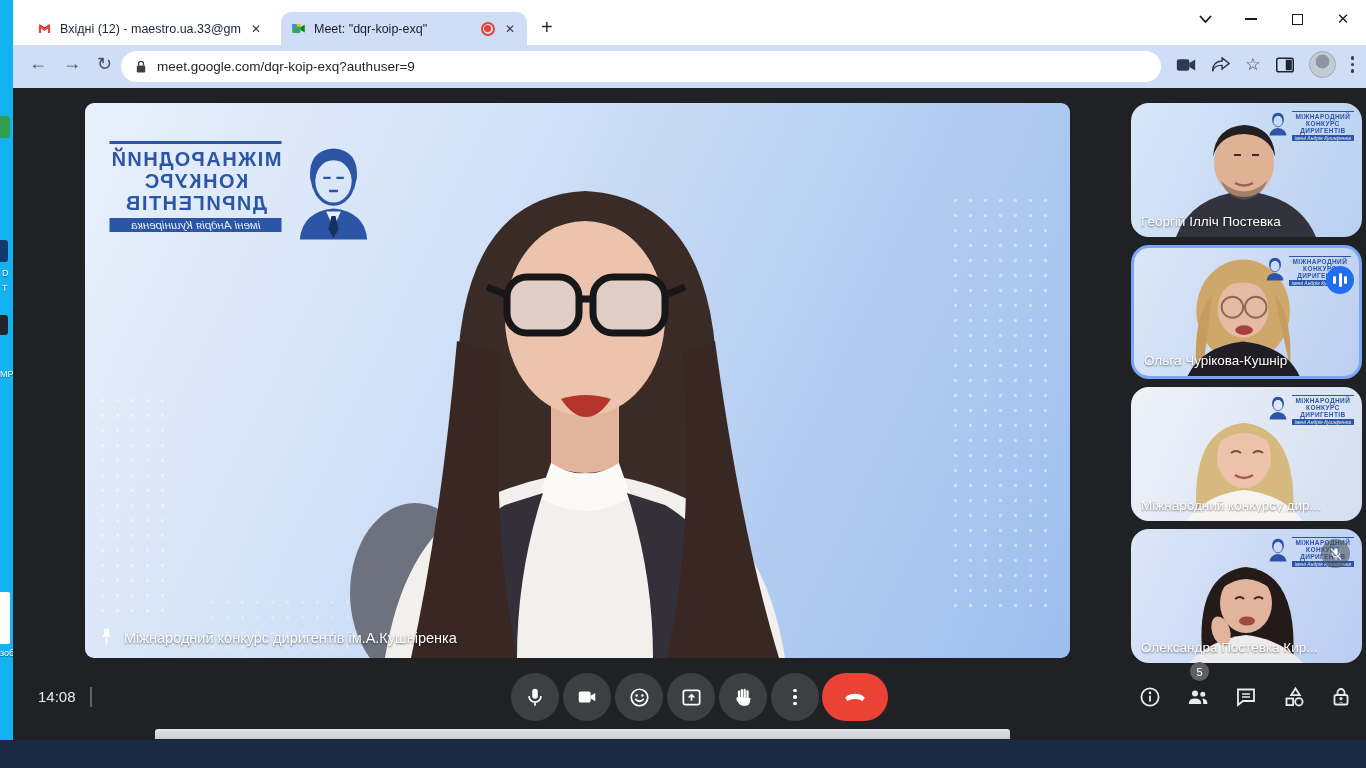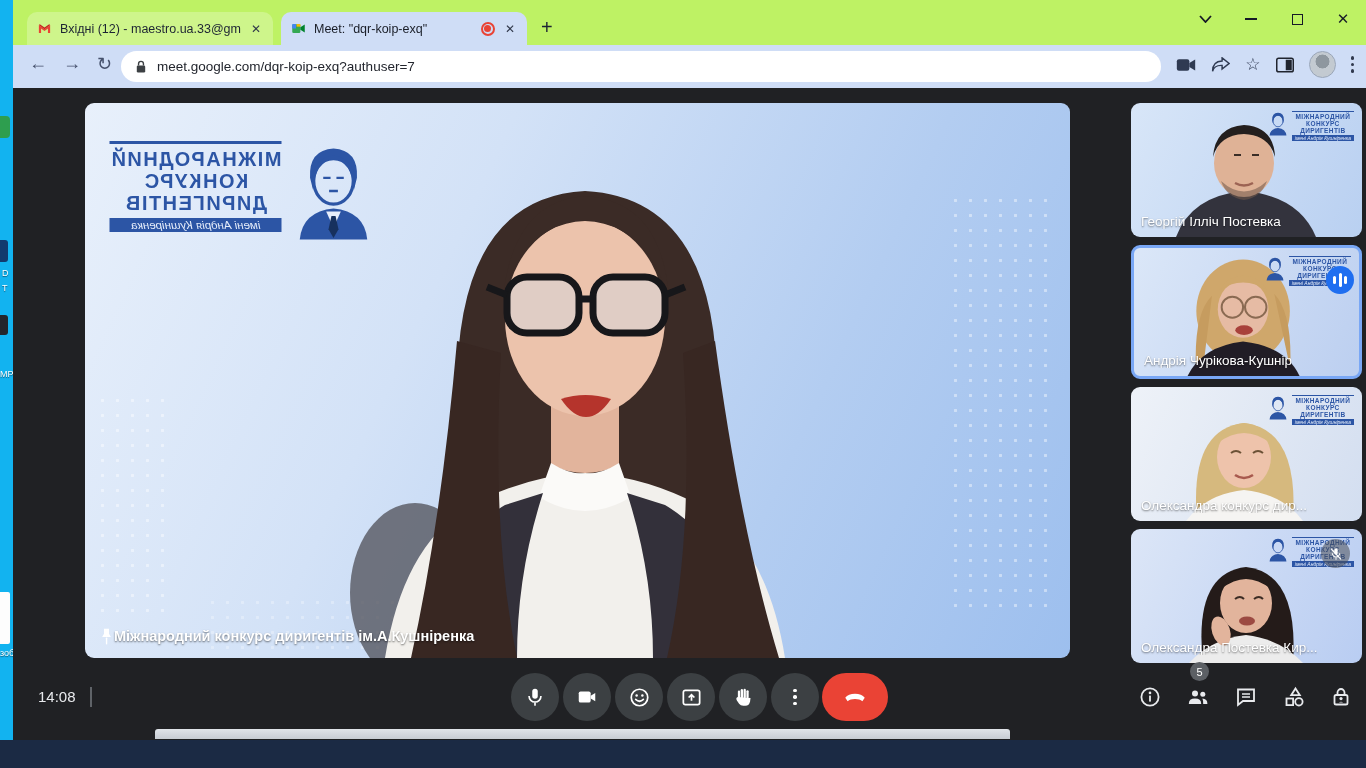--- a/index.html
+++ b/index.html
@@ -1,20 +1,20 @@
 <!DOCTYPE html>
 <html><head>
 <meta charset="utf-8">
 <style>
 *{box-sizing:border-box;margin:0;padding:0}
 html,body{width:1366px;height:768px;overflow:hidden}
 body{font-family:"Liberation Sans",sans-serif;background:#12b3f0;position:relative}
 
 .browser{position:absolute;left:13px;top:0;width:1353px;height:740px}
-.tabstrip{position:absolute;left:0;top:0;width:100%;height:45px;background:#bef264}
+.tabstrip{position:absolute;left:0;top:0;width:100%;height:45px;background:#ffffff}
 .tab{position:absolute;top:12px;height:33px;border-radius:10px 10px 0 0;display:flex;align-items:center;padding:0 10px;gap:8px;cursor:default}
 .tab-gmail{left:14px;width:246px;background:rgba(255,255,255,.25);color:#1d2433}
 .tab-meet{left:268px;width:246px;background:#cfddf6;color:#191d27}
 .tab-title{font-size:12.5px;white-space:nowrap;overflow:hidden;flex:1}
 .tab-close{font-size:12px;color:#30384a;padding:0 2px}
 .rec-dot{width:14px;height:14px;border:2px solid #e94335;border-radius:50%;display:flex;align-items:center;justify-content:center}
 .rec-dot i{width:7px;height:7px;background:#e94335;border-radius:50%}
 .newtab{position:absolute;left:528px;top:14px;font-size:20px;color:#1d2433;line-height:26px}
 .winctl{position:absolute;top:8px;display:flex;align-items:center;gap:28px;right:14px;height:22px}
 .wc{width:18px;height:18px;display:flex;align-items:center;justify-content:center;color:#161a26}
@@ -35,22 +35,22 @@
 .dotpatch{position:absolute;background-image:radial-gradient(rgba(255,255,255,.95) 1.4px,transparent 1.6px);background-size:15px 15px;opacity:.45}
 .logo{display:flex;align-items:flex-start;gap:8px}
 .logo-main{position:absolute;left:25px;top:38px;transform:scaleX(-1)}
 .logo-textcol{border-top:3px solid #2c55a5;padding-top:4px;text-align:center}
 .logo-line{font-size:20px;font-weight:bold;letter-spacing:1.5px;color:#2c55a5;line-height:22px}
 .logo-banner{margin-top:4px;background:#2c55a5;color:#e4ecfa;font-style:italic;font-size:11.5px;padding:1px 8px}
 .plogo{position:absolute;right:8px;top:8px;display:flex;gap:3px;align-items:flex-start}
 .plogo .logo-textcol{border-top:1.5px solid #2c55a5;padding-top:1px}
 .plogo .logo-line{font-size:6.5px;letter-spacing:.4px;line-height:7px}
 .plogo .logo-banner{font-size:5px;padding:0 3px;margin-top:1px}
-.name-badge{position:absolute;left:14px;bottom:11px;display:flex;color:#fff;font-size:14.5px;font-weight:700;text-shadow:0 1px 2px rgba(0,0,0,.55)}
-.pt{position:absolute;left:1118px;width:231px;height:134px;border-radius:9px;overflow:hidden}
+.name-badge{position:absolute;left:14px;bottom:11px;display:flex;align-items:center;gap:10px;color:#fff;font-size:14.5px;font-weight:400;text-shadow:0 1px 2px rgba(0,0,0,.55)}
+.pt{position:absolute;left:1118px;width:231px;height:134px;border-radius:18px;overflow:hidden}
 .pt1{top:15px;background:linear-gradient(115deg,#d8e6f8,#b9d0f1)}
 .pt2{top:157px;background:linear-gradient(115deg,#dbe7f8,#bccff0);border:3px solid #79a7f5}
 .pt3{top:299px;background:linear-gradient(115deg,#eef2f8,#d3def0)}
 .pt4{top:441px;background:linear-gradient(115deg,#dce6f7,#b9cdf2)}
 .pname{position:absolute;left:10px;bottom:8px;color:#fff;font-size:13.5px;font-weight:500;text-shadow:0 1px 2px rgba(0,0,0,.55);white-space:nowrap;max-width:215px;overflow:hidden}
 .psvg{position:absolute;inset:0;width:100%;height:100%}
 .speak{position:absolute;right:5px;top:18px;width:28px;height:28px;border-radius:50%;background:#1f6ef0;display:flex;align-items:center;justify-content:center;gap:2.5px}
 .speak i{width:3px;background:#fff;border-radius:2px}
 .mute{position:absolute;right:12px;top:10px;width:29px;height:29px;border-radius:50%;background:rgba(75,79,86,.55);display:flex;align-items:center;justify-content:center}
 
@@ -127,21 +127,21 @@
   <div class="navicons">
     <span>←</span>
     <span>→</span>
     <span>↻</span>
   </div>
   <div class="urlbar">
     <svg width="12" height="14" viewBox="0 0 16 20">
         <rect x="2" y="8" width="12" height="10" rx="1.8" fill="#3c4043"></rect>
         <path d="M4.5,8 V5.5 a3.5,3.5 0 0 1 7,0 V8" fill="none" stroke="#3c4043" stroke-width="2"></path>
       </svg>
-    <span class="url">meet.google.com/dqr-koip-exq?authuser=7</span>
+    <span class="url">meet.google.com/dqr-koip-exq?authuser=9</span>
   </div>
   <div class="tbright">
     <svg width="20" height="14" viewBox="0 0 24 16">
         <rect x="1" y="1" width="15" height="14" rx="2.5" fill="#2f3a52"></rect>
         <path d="M16,5.5 L23,1.5 V14.5 L16,10.5 Z" fill="#2f3a52"></path>
       </svg>
     <svg width="19" height="16" viewBox="0 0 24 20">
         <path d="M14,1 L23,8 L14,15 V10.5 Q4,10 2,18 Q2,5.5 14,5 Z" fill="none" stroke="#2f3a52" stroke-width="1.8"></path>
       </svg>
     <span style="font-size:17px;color:#2f3a52">☆</span>
@@ -258,21 +258,21 @@
           <div class="logo-line">КОНКУРС</div>
           <div class="logo-line">ДИРИГЕНТІВ</div>
           <div class="logo-banner">імені Андрія Кушніренка</div>
         </div>
       </div>
       <div class="speak">
           <i style="height:8px"></i>
           <i style="height:14px"></i>
           <i style="height:8px"></i>
         </div>
-      <div class="pname">Андрія Чурікова-Кушнір</div>
+      <div class="pname">Ольга Чурікова-Кушнір</div>
     </div>
 
     <div class="pt pt3">
       <svg class="psvg" viewBox="0 0 231 134" preserveAspectRatio="none">
         <path d="M66,134 Q58,42 113,36 Q168,42 162,134 Z" fill="#d6b97e"></path>
         <path d="M55,134 Q75,107 113,103 Q152,107 172,134 Z" fill="#f5f4f2"></path>
         <ellipse cx="113" cy="70" rx="27" ry="31" fill="#eec3ab"></ellipse>
         <path d="M87,56 Q92,38 113,36 Q135,38 139,56 Q126,46 113,46 Q100,46 87,56 Z" fill="#d6b97e"></path>
         <path d="M100,66 q5,-4 10,0 M122,66 q5,-4 10,0" stroke="#6b5136" stroke-width="2" fill="none"></path>
         <path d="M104,88 q9,6 18,0" stroke="#a85a4e" stroke-width="2.6" fill="none"></path>
@@ -283,21 +283,21 @@
             <ellipse cx="30" cy="26" rx="13.5" ry="16" fill="none" stroke="#2c55a5" stroke-width="2.2"></ellipse>
             <path d="M7,66 Q9,47 30,45 Q51,47 53,66 Z" fill="#2c55a5"></path>
           </svg>
         <div class="logo-textcol">
           <div class="logo-line">МІЖНАРОДНИЙ</div>
           <div class="logo-line">КОНКУРС</div>
           <div class="logo-line">ДИРИГЕНТІВ</div>
           <div class="logo-banner">імені Андрія Кушніренка</div>
         </div>
       </div>
-      <div class="pname">Олександра конкурс дир...</div>
+      <div class="pname">Міжнародний конкурсу дир...</div>
     </div>
 
     <div class="pt pt4">
       <svg class="psvg" viewBox="0 0 231 134" preserveAspectRatio="none">
         <path d="M72,134 Q62,44 115,38 Q168,44 162,134 Z" fill="#241b19"></path>
         <path d="M58,134 Q80,110 115,106 Q150,110 172,134 Z" fill="#ececec"></path>
         <ellipse cx="115" cy="74" rx="26" ry="30" fill="#e2b49c"></ellipse>
         <path d="M90,60 Q95,42 115,40 Q136,42 140,60 Q127,50 115,50 Q103,50 90,60 Z" fill="#241b19"></path>
         <ellipse cx="90" cy="102" rx="9" ry="15" fill="#e2b49c" transform="rotate(-18 90 102)"></ellipse>
         <path d="M104,70 q5,-4 9,0 M123,70 q5,-4 9,0" stroke="#3c2c24" stroke-width="2" fill="none"></path>

